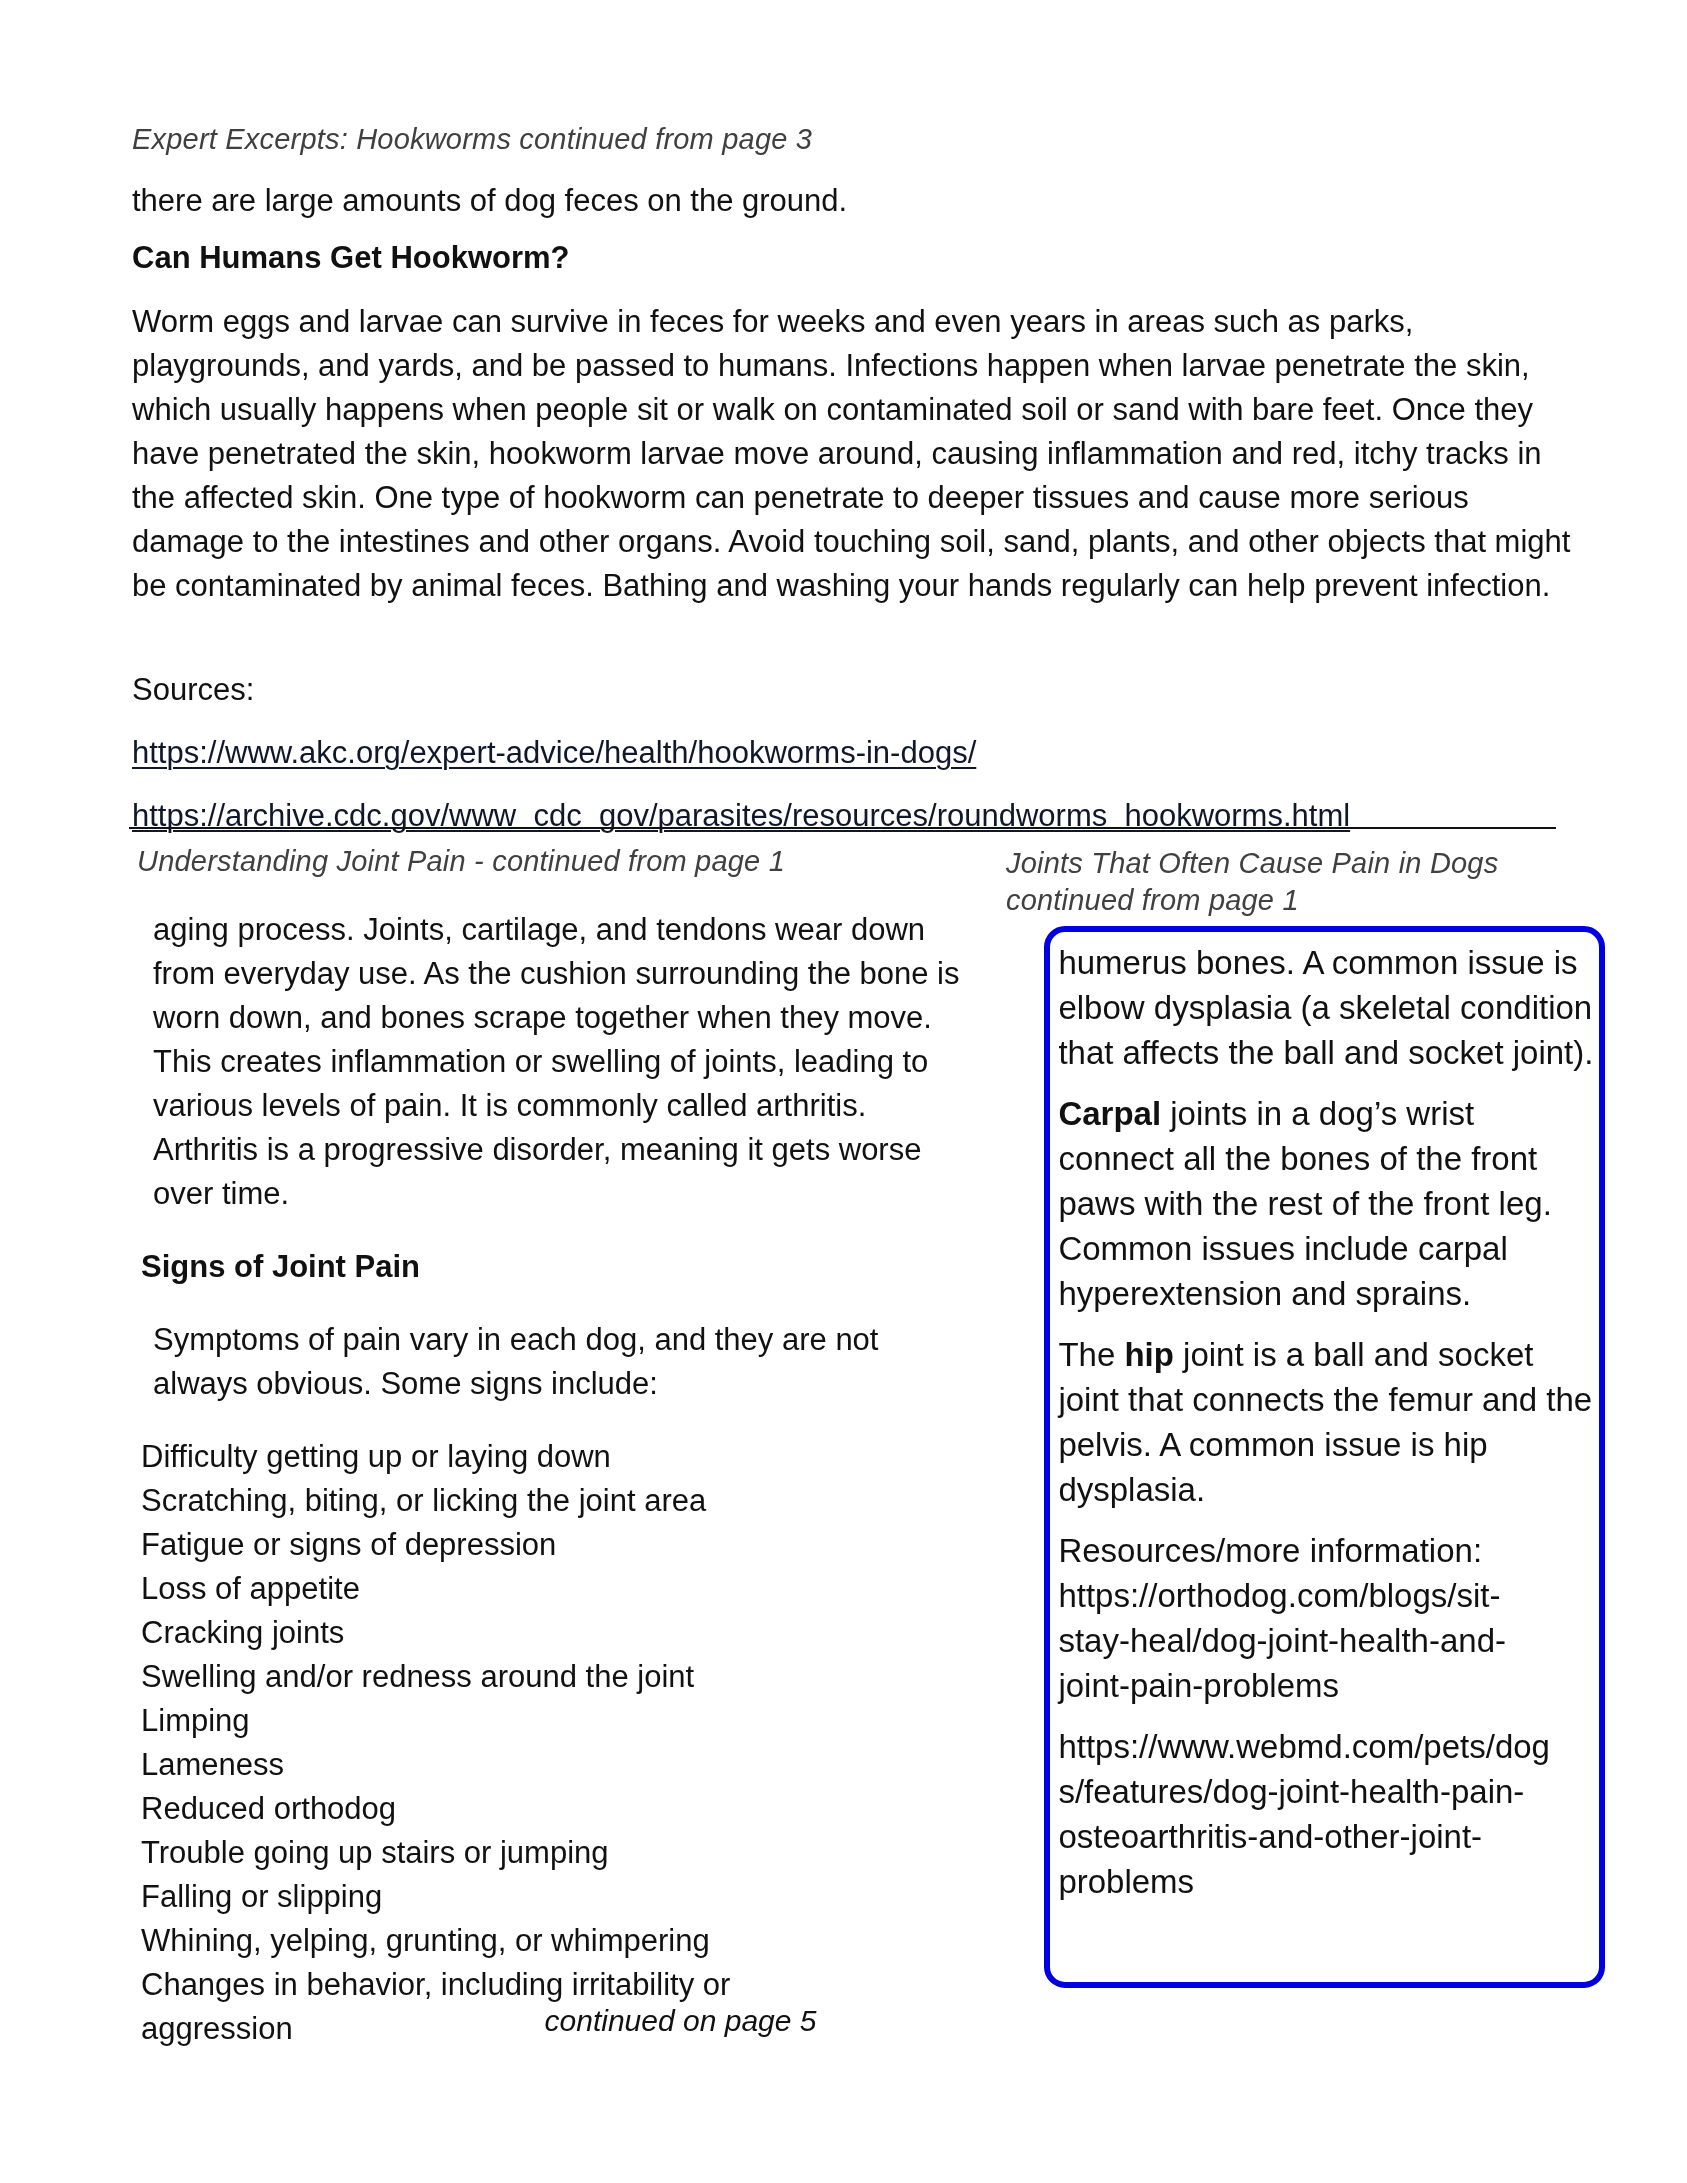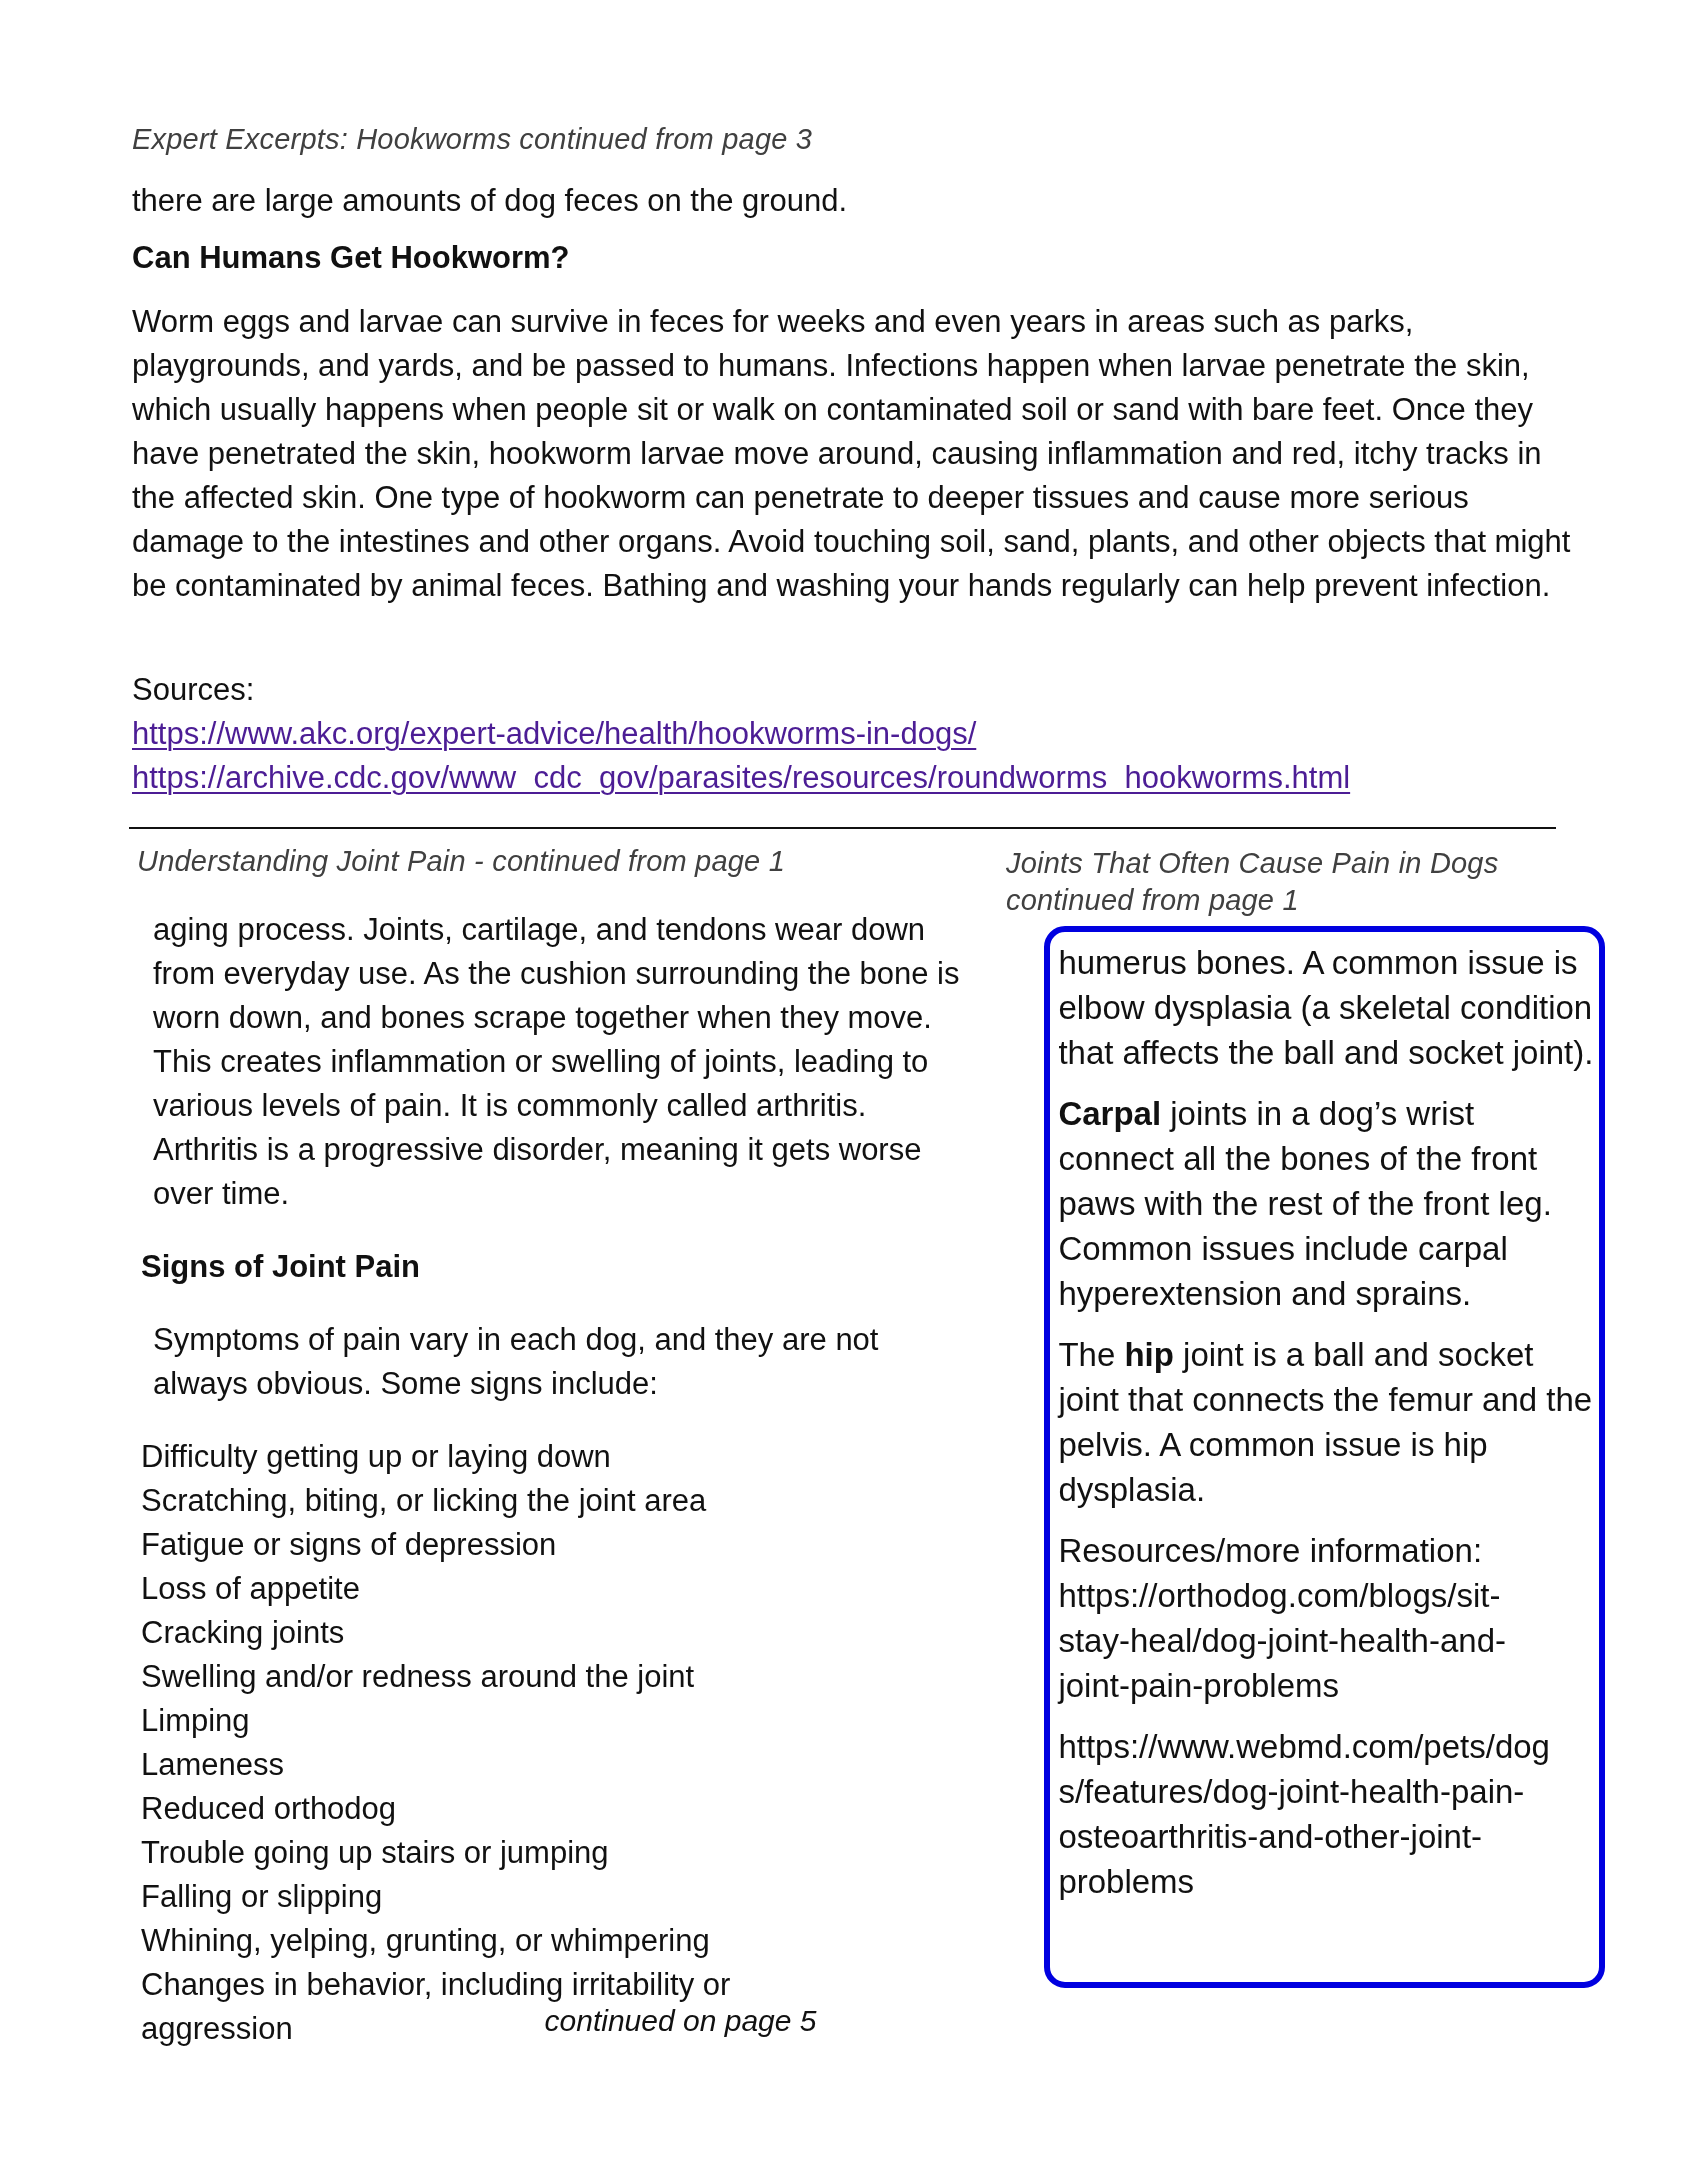--- a/index.html
+++ b/index.html
@@ -5,21 +5,21 @@
   html, body { margin: 0; padding: 0; background: #ffffff; }
   body {
     width: 1687px; height: 2183px; position: relative; overflow: hidden;
     font-family: "Liberation Sans", "DejaVu Sans", sans-serif;
     color: #111111;
   }
   .abs { position: absolute; }
   .kicker { font-size: 29px; font-style: italic; color: #404040; letter-spacing: 0.2px; }
   .body-text { font-size: 31px; line-height: 44px; }
   .heading { font-size: 31px; font-weight: bold; }
-  .link { color: #4c1d95; text-decoration: underline; text-decoration-thickness: 1.7px; text-underline-offset: 4.2px; display: block; }
+  .link { color: #0f172a; text-decoration: underline; text-decoration-thickness: 1.7px; text-underline-offset: 4.2px; display: block; margin-top: 19px; }
 
   #top-kicker { left: 132px; top: 123px; }
   #top-lead { left: 132px; top: 179px; }
   #top-heading { left: 132px; top: 240px; }
   #top-paragraph { left: 132px; top: 300px; width: 1451px; }
   #sources-block { left: 132px; top: 668px; }
 
   #divider { left: 129px; top: 827px; width: 1427px; height: 1.7px; background: #111; }
 
   #left-kicker { left: 137px; top: 845px; }

